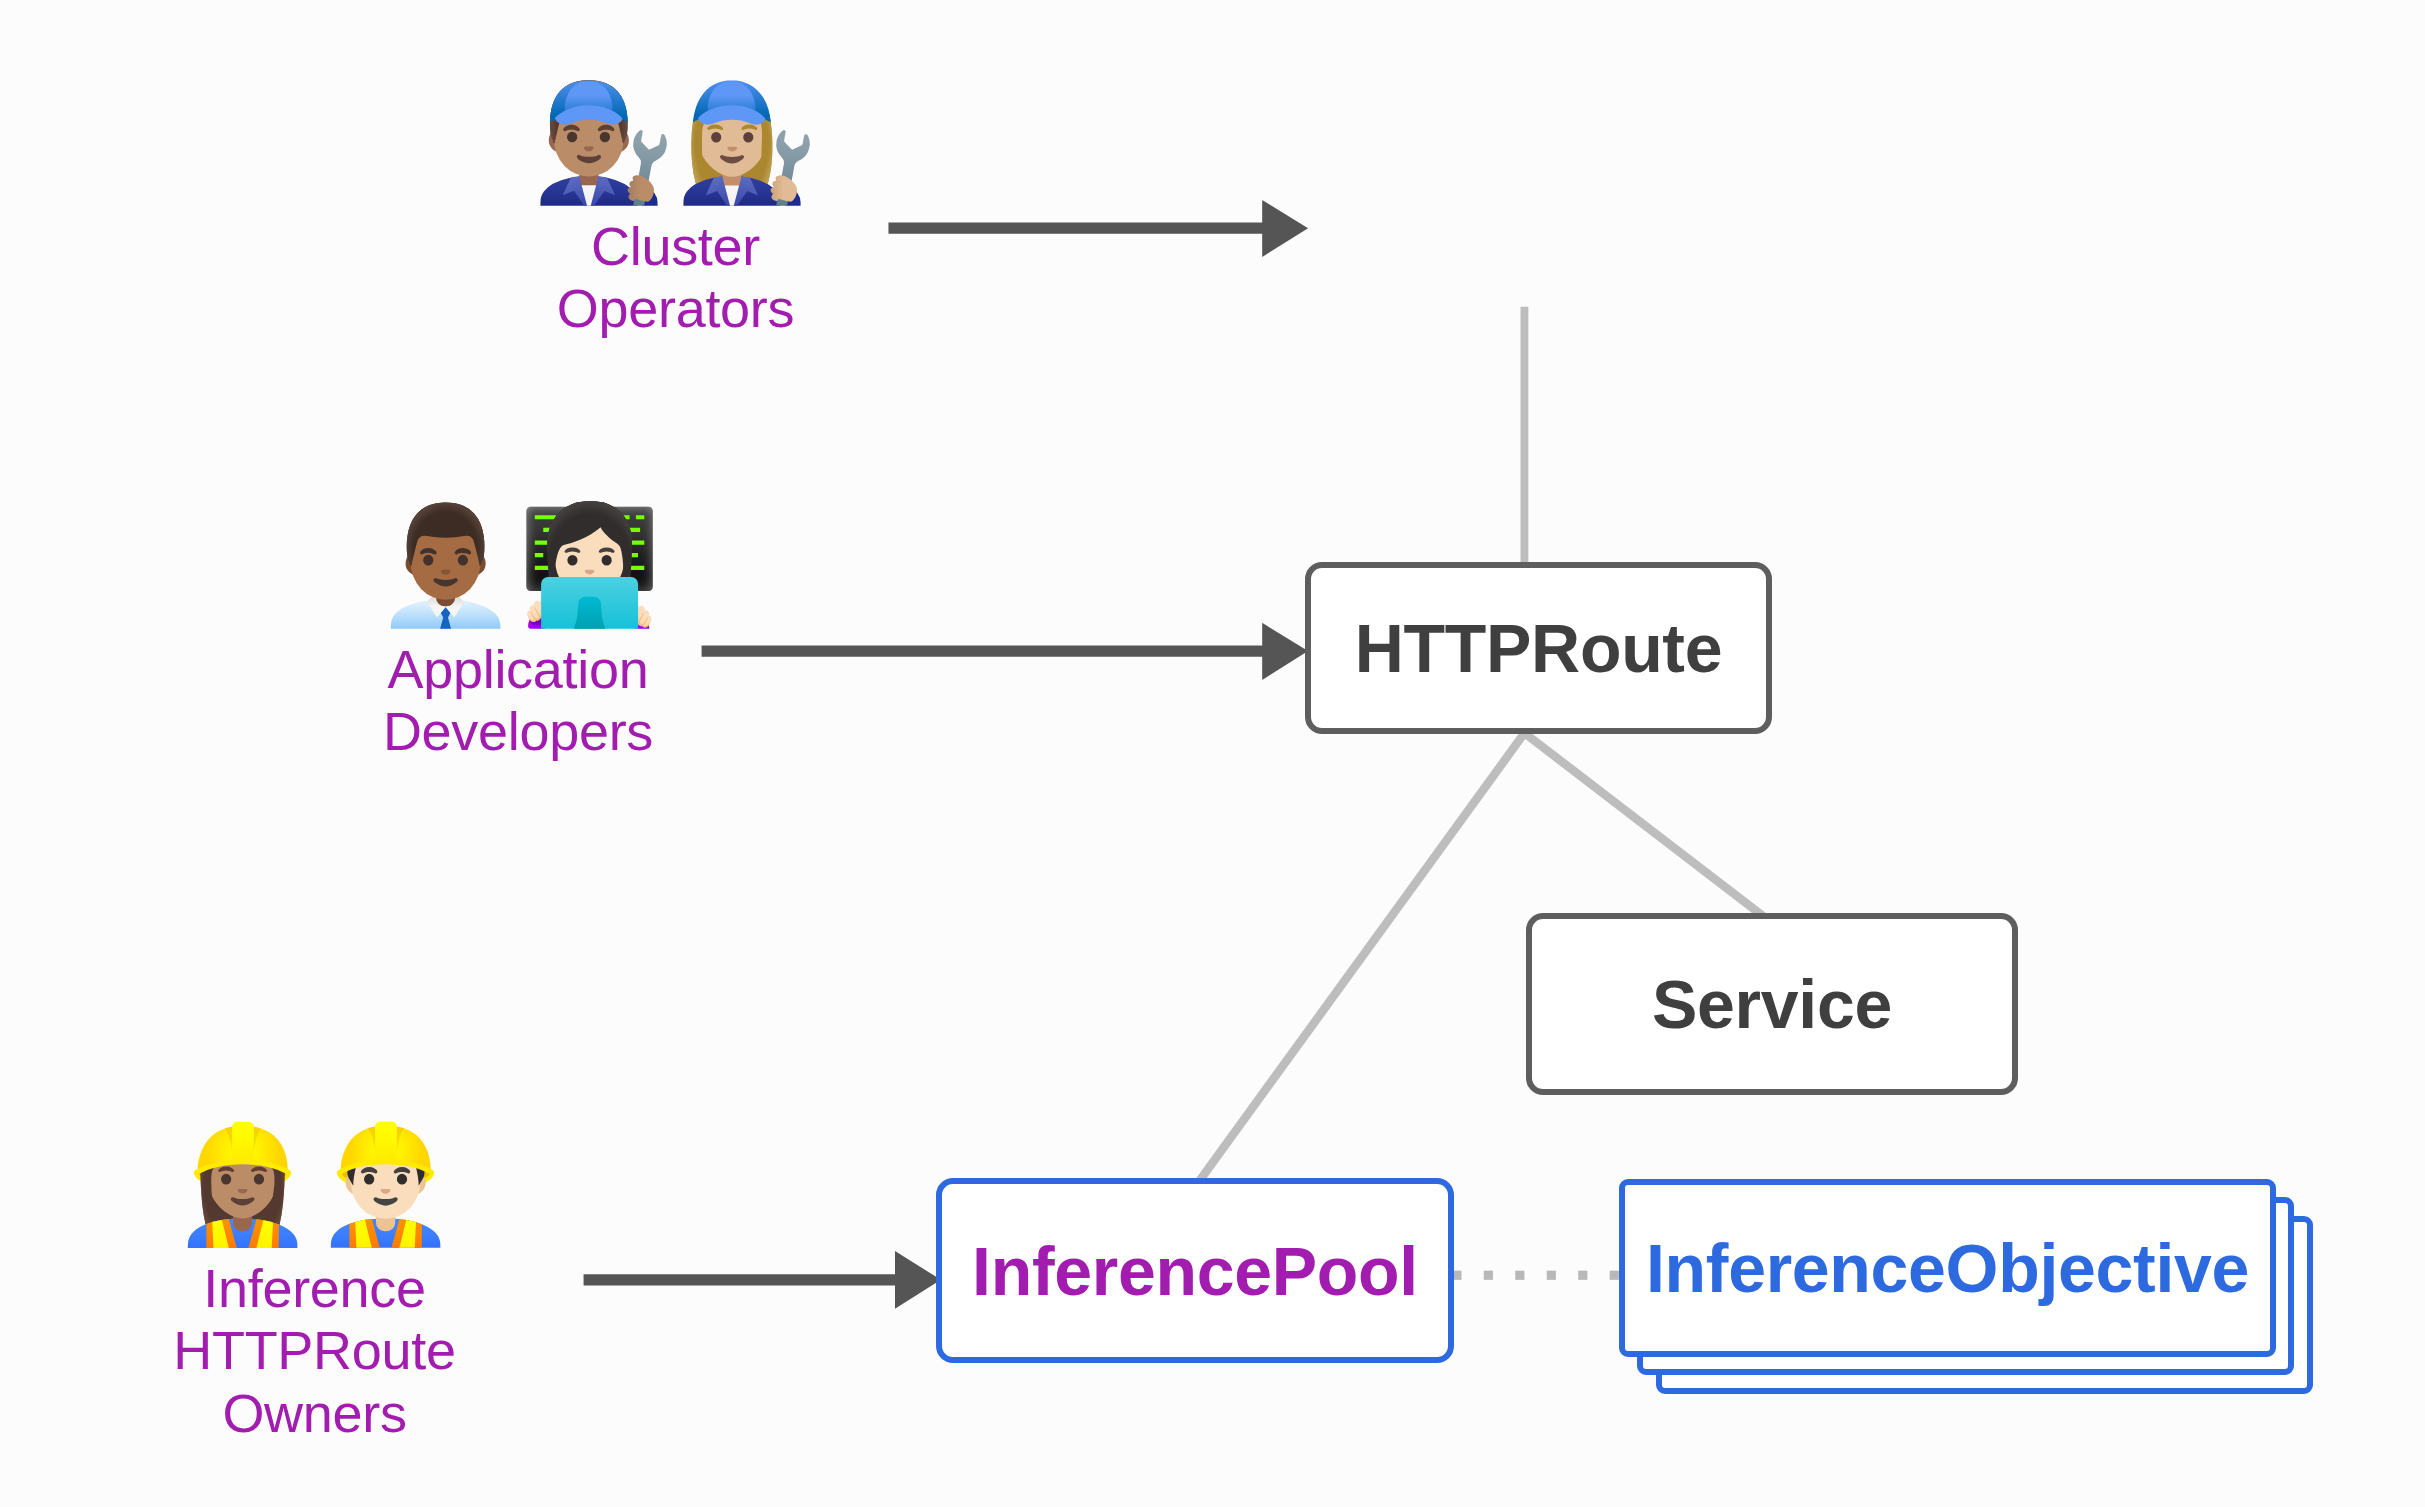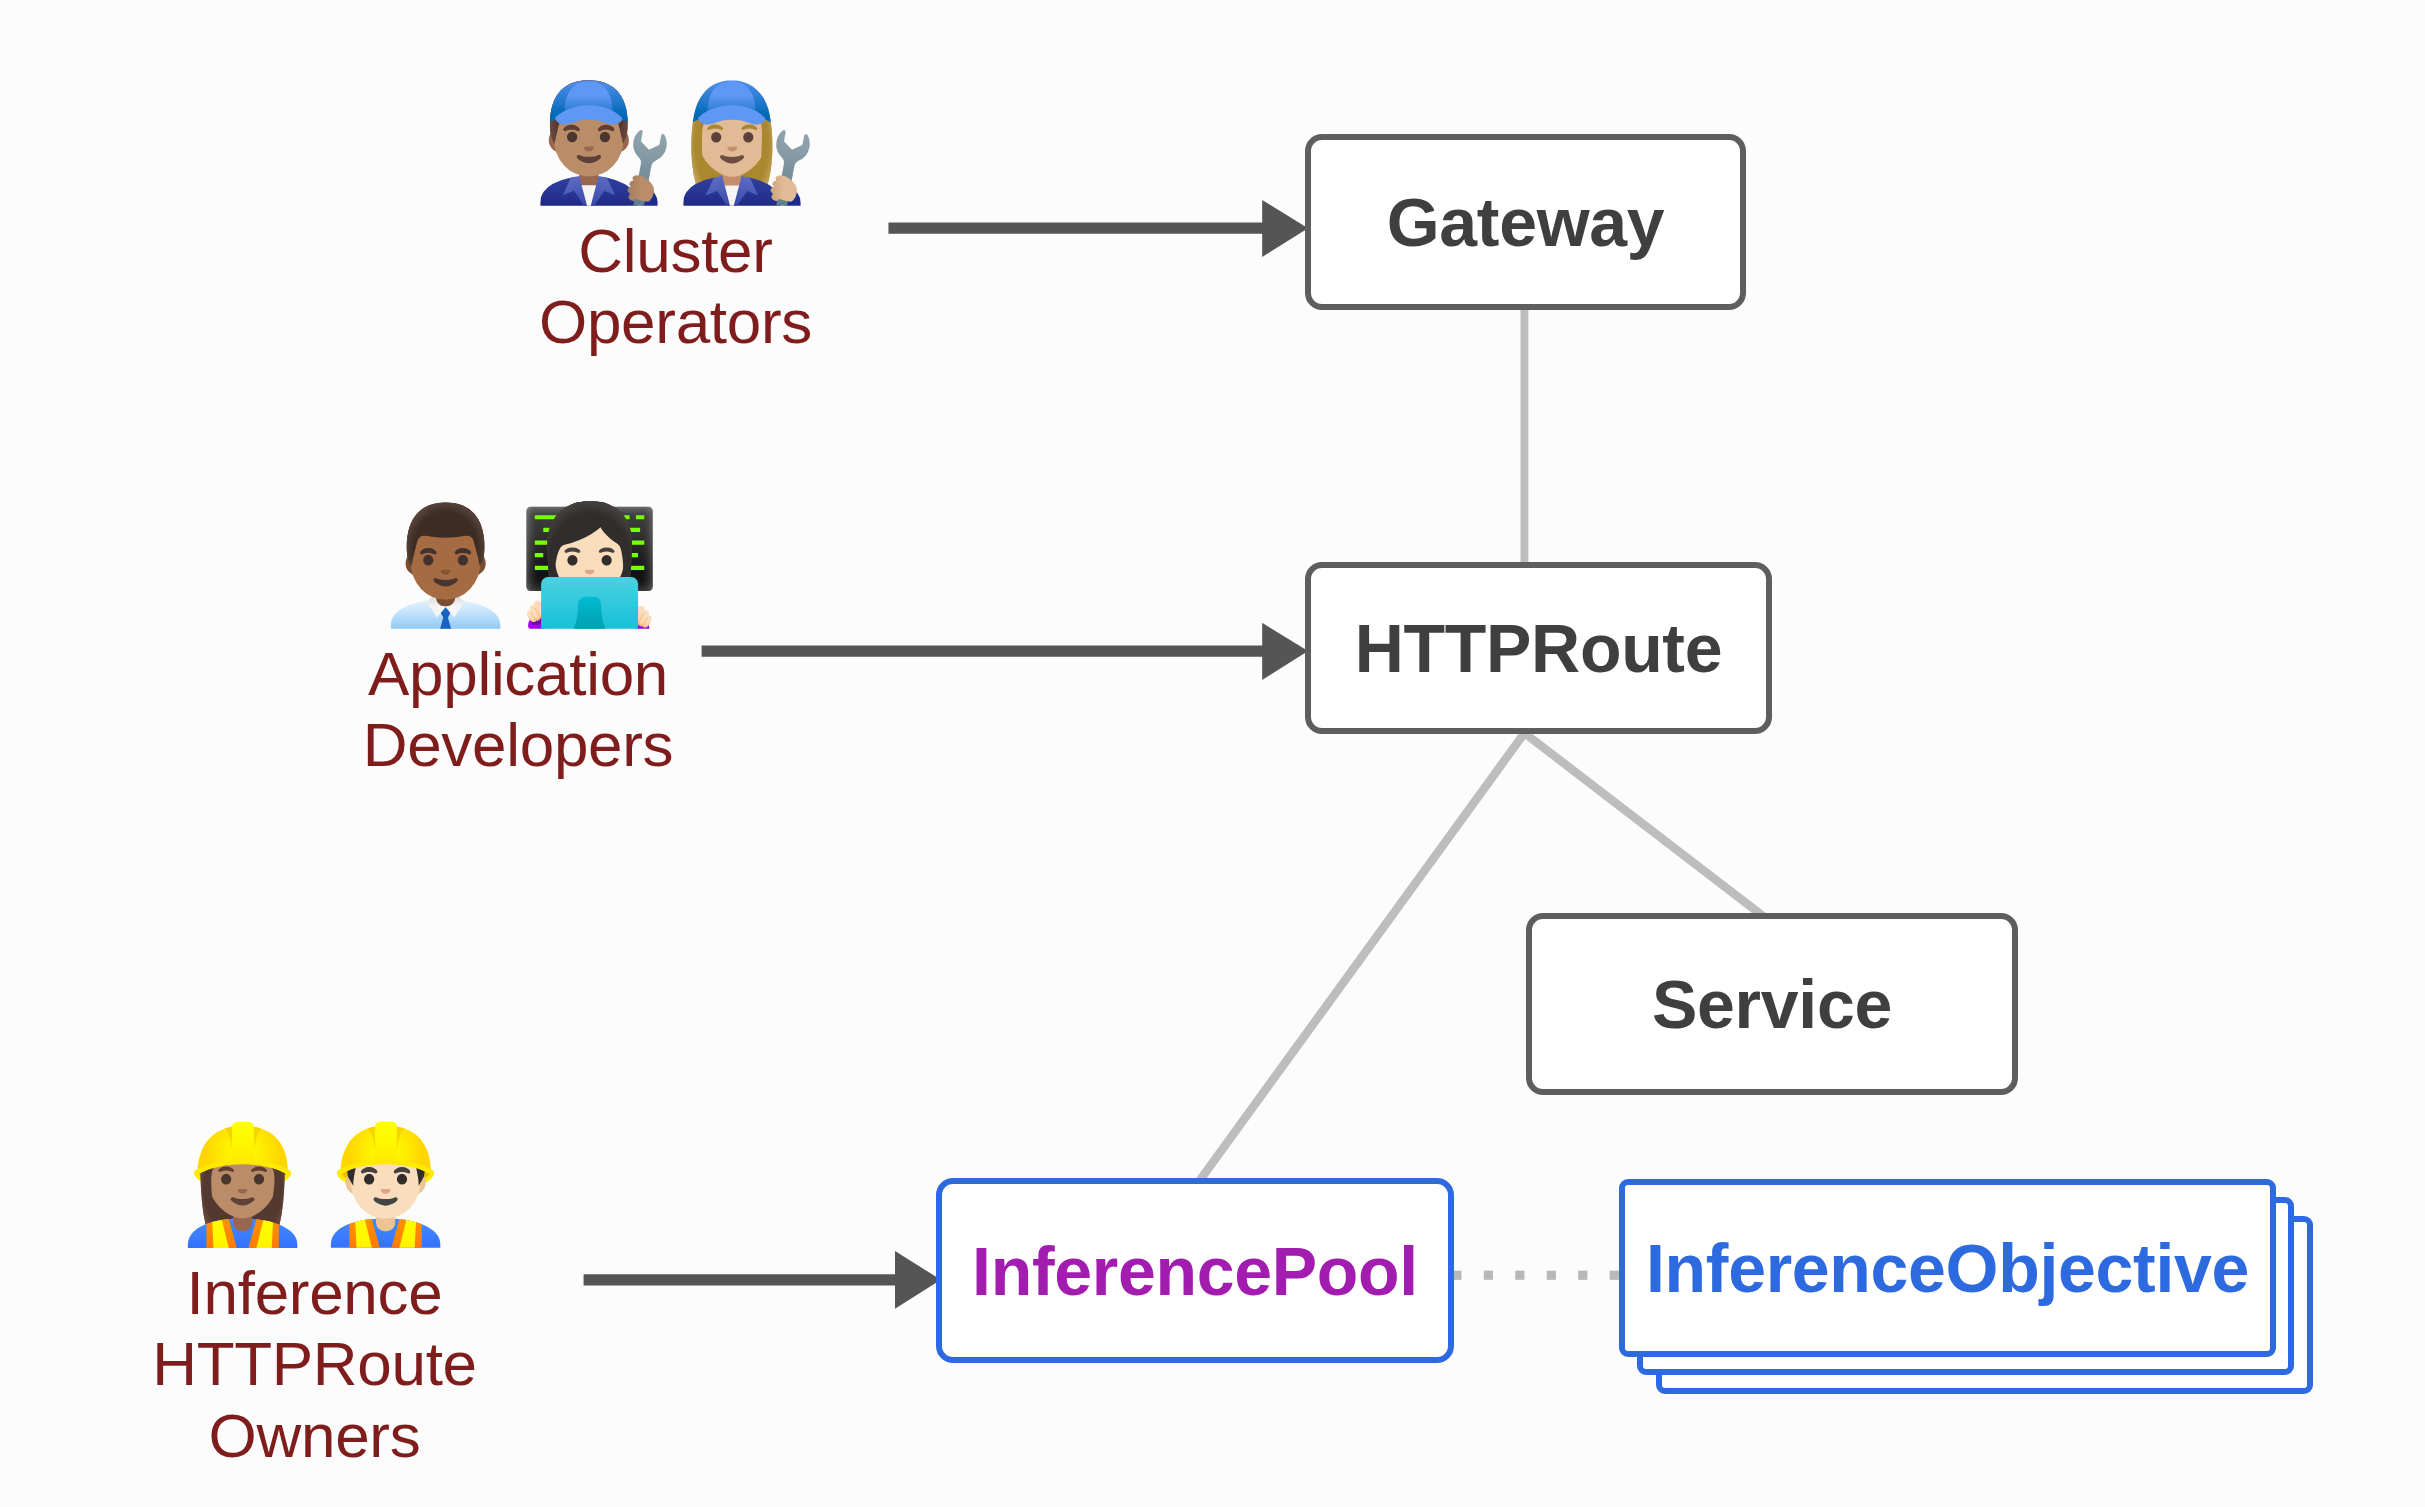--- a/index.html
+++ b/index.html
@@ -42,23 +42,23 @@
     justify-content: center;
     line-height: 1;
     white-space: nowrap;
   }
   .persona-emojis span {
     font-size: 115px;
     line-height: 1.05;
   }
   .persona-label {
     margin-top: 11.8px;
-    font-size: 62px;
+    font-size: 54px;
     line-height: 1.16;
-    color: #7f1d1d;
+    color: #a21caf;
     font-weight: 400;
     letter-spacing: -0.3px;
     white-space: pre-line;
   }
 
   
   .node {
     position: absolute;
     box-sizing: border-box;
     display: flex;
@@ -169,23 +169,20 @@
 
   <div class="persona" style="left:85px; top:1124px; width:459px;">
     <div class="persona-emojis">
       <span>👷🏽‍♀️</span>
       <span>👷🏻‍♂️</span>
     </div>
     <div class="persona-label">Inference
 HTTPRoute Owners</div>
   </div>
 
-  <div class="node gray" style="left:1305px; top:134px; width:441px; height:176px;">
-    <span class="node-label">Gateway</span>
-  </div>
 
   <div class="node gray" style="left:1305px; top:562px; width:467px; height:172px;">
     <span class="node-label">HTTPRoute</span>
   </div>
 
   <div class="node gray" style="left:1526px; top:913px; width:492px; height:182px;">
     <span class="node-label">Service</span>
   </div>
 
   <div class="node blue" style="left:936px; top:1178px; width:518px; height:185px;">

